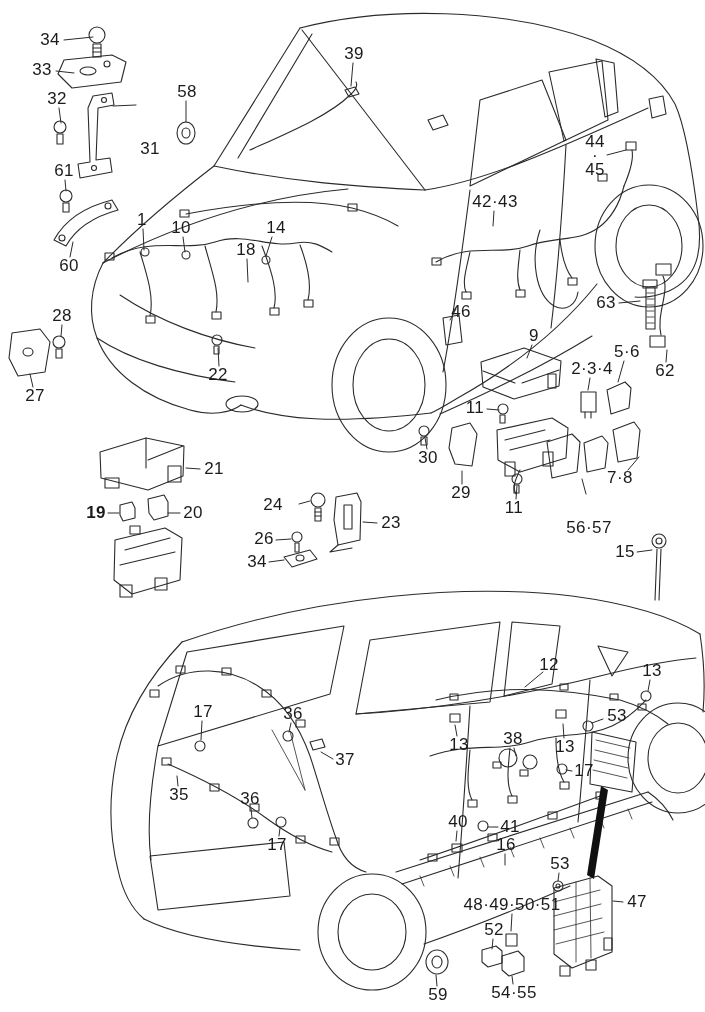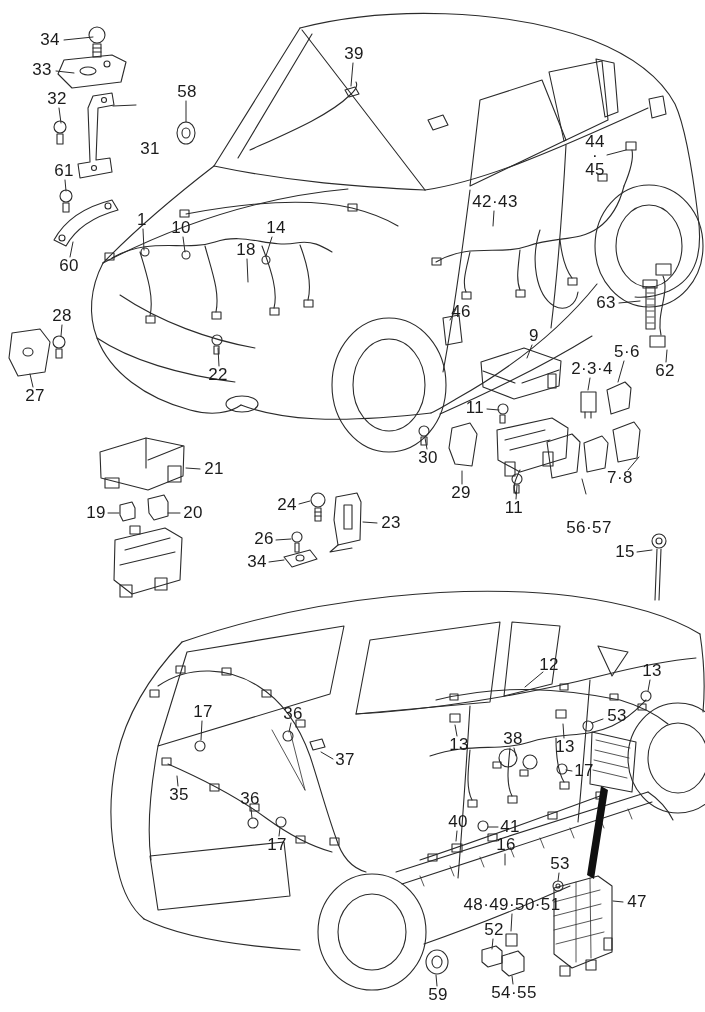--- a/index.html
+++ b/index.html
@@ -395,23 +395,23 @@
       <div class="callout" style="left: 475px; top: 408px;">11</div>
       <div class="callout" style="left: 428px; top: 458px;">30</div>
       <div class="callout" style="left: 461px; top: 493px;">29</div>
       <div class="callout" style="left: 514px; top: 508px;">11</div>
       <div class="callout" style="left: 589px; top: 528px;">56·57</div>
       <div class="callout" style="left: 620px; top: 478px;">7·8</div>
       <div class="callout" style="left: 62px; top: 316px;">28</div>
       <div class="callout" style="left: 35px; top: 396px;">27</div>
       <div class="callout" style="left: 218px; top: 375px;">22</div>
       <div class="callout" style="left: 214px; top: 469px;">21</div>
-      <div class="callout" style="left: 96px; top: 513px;">19</div>
+      <div class="callout" style="left: 96px; top: 513px; font-weight: bold;">19</div>
       <div class="callout" style="left: 193px; top: 513px;">20</div>
-      <div class="callout" style="left: 287px; top: 505px;">24</div>
+      <div class="callout" style="left: 273px; top: 505px;">24</div>
       <div class="callout" style="left: 391px; top: 523px;">23</div>
       <div class="callout" style="left: 264px; top: 539px;">26</div>
       <div class="callout" style="left: 257px; top: 562px;">34</div>
       <div class="callout" style="left: 625px; top: 552px;">15</div>
       <div class="callout" style="left: 203px; top: 712px;">17</div>
       <div class="callout" style="left: 293px; top: 714px;">36</div>
       <div class="callout" style="left: 345px; top: 760px;">37</div>
       <div class="callout" style="left: 179px; top: 795px;">35</div>
       <div class="callout" style="left: 250px; top: 799px;">36</div>
       <div class="callout" style="left: 277px; top: 845px;">17</div>

